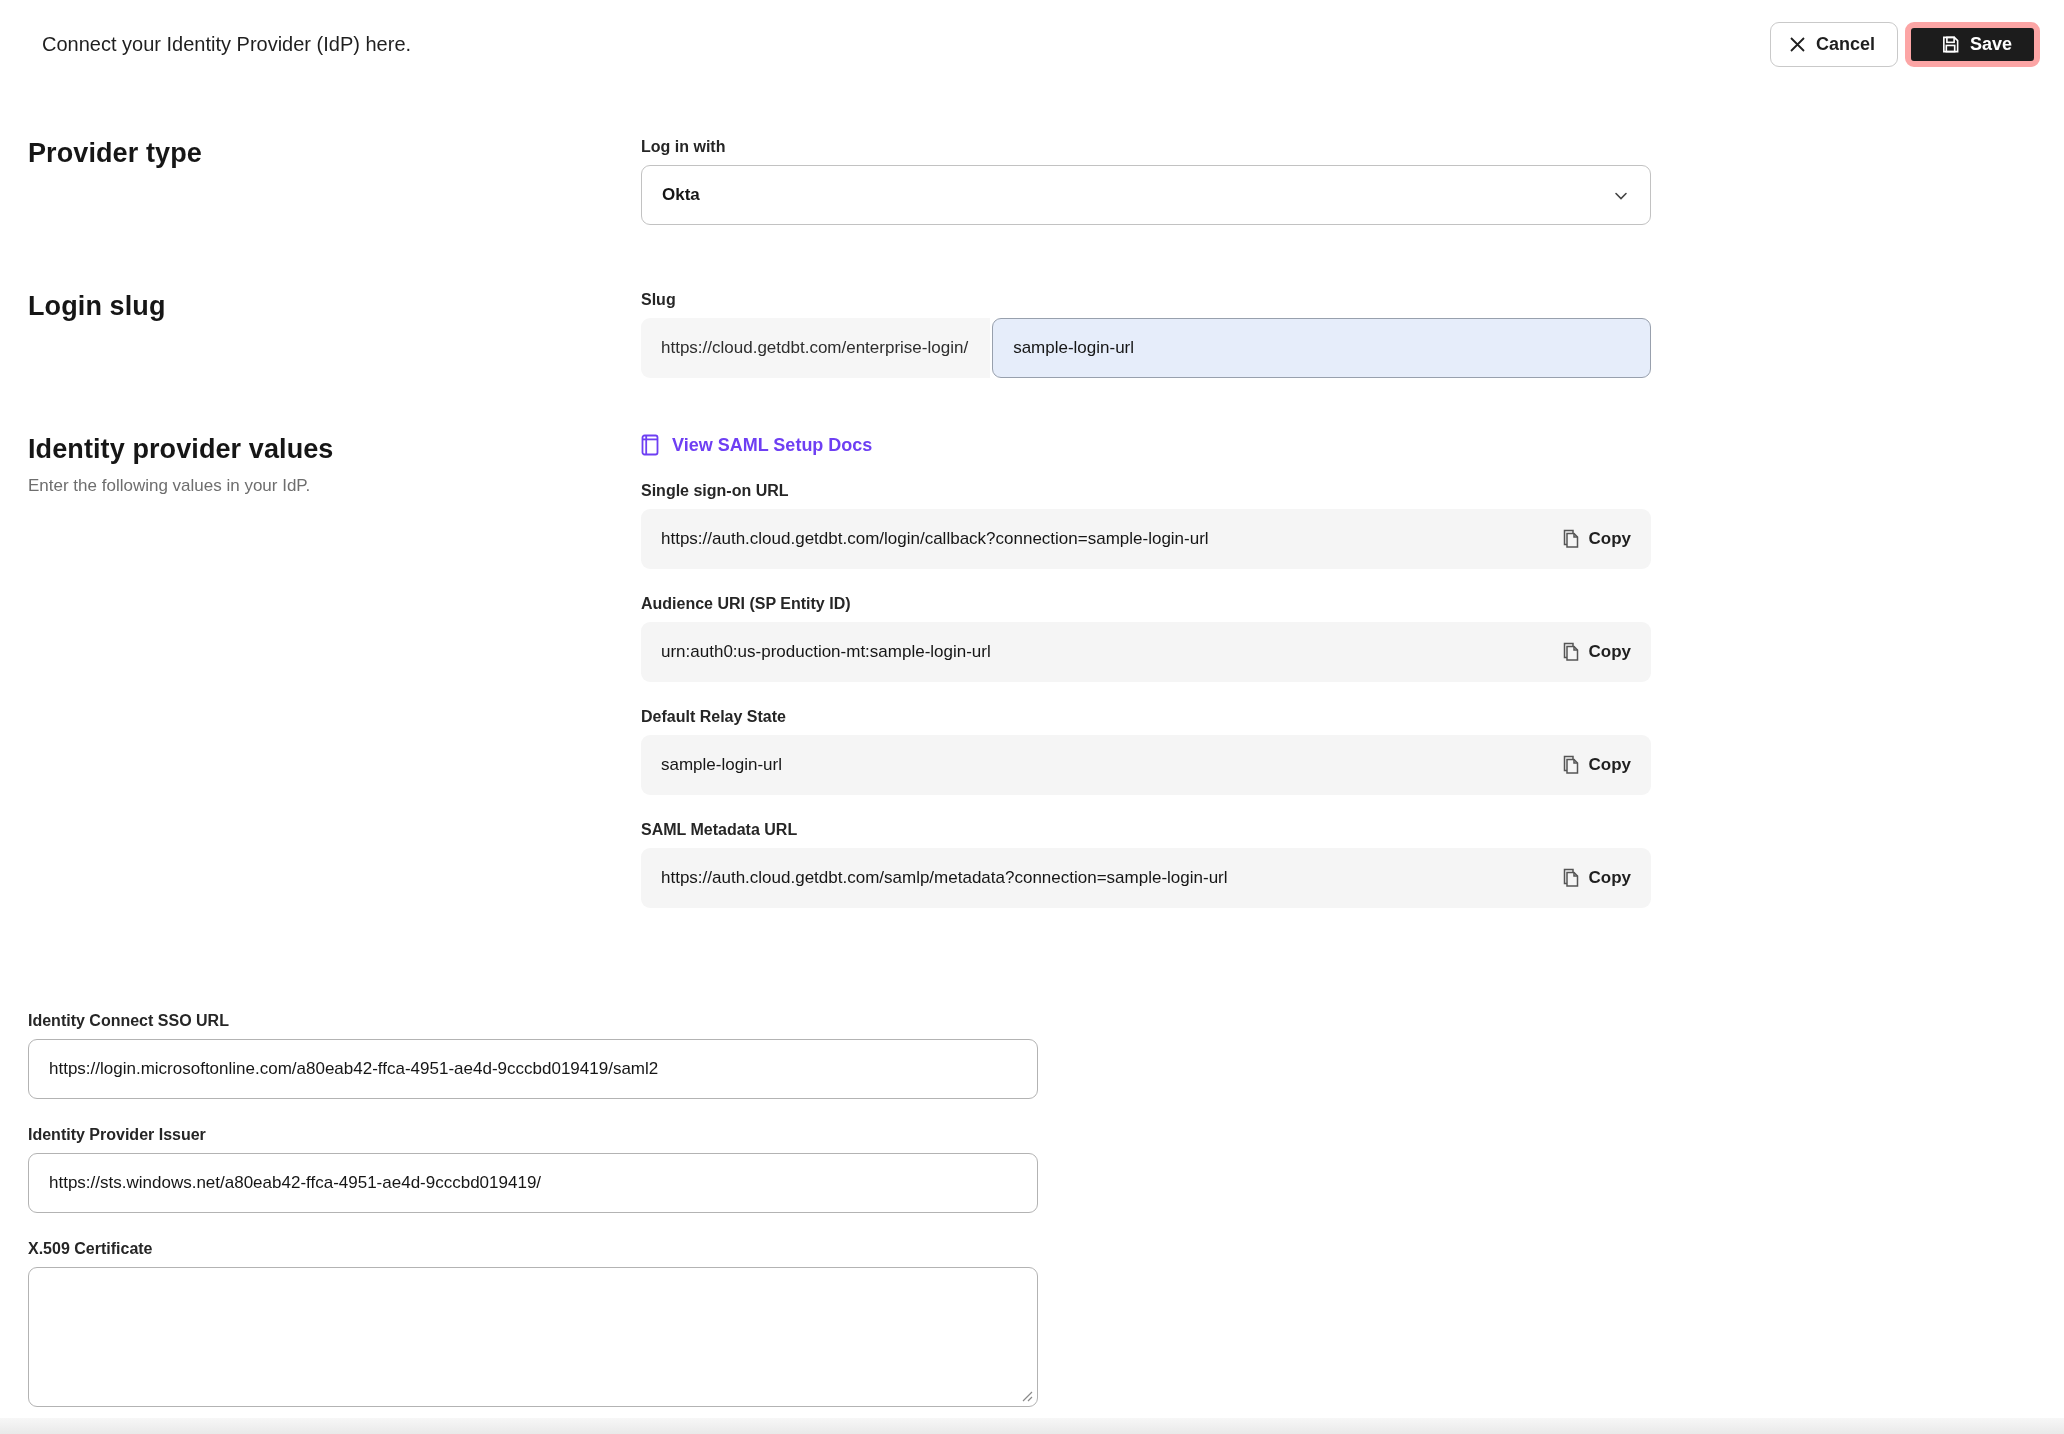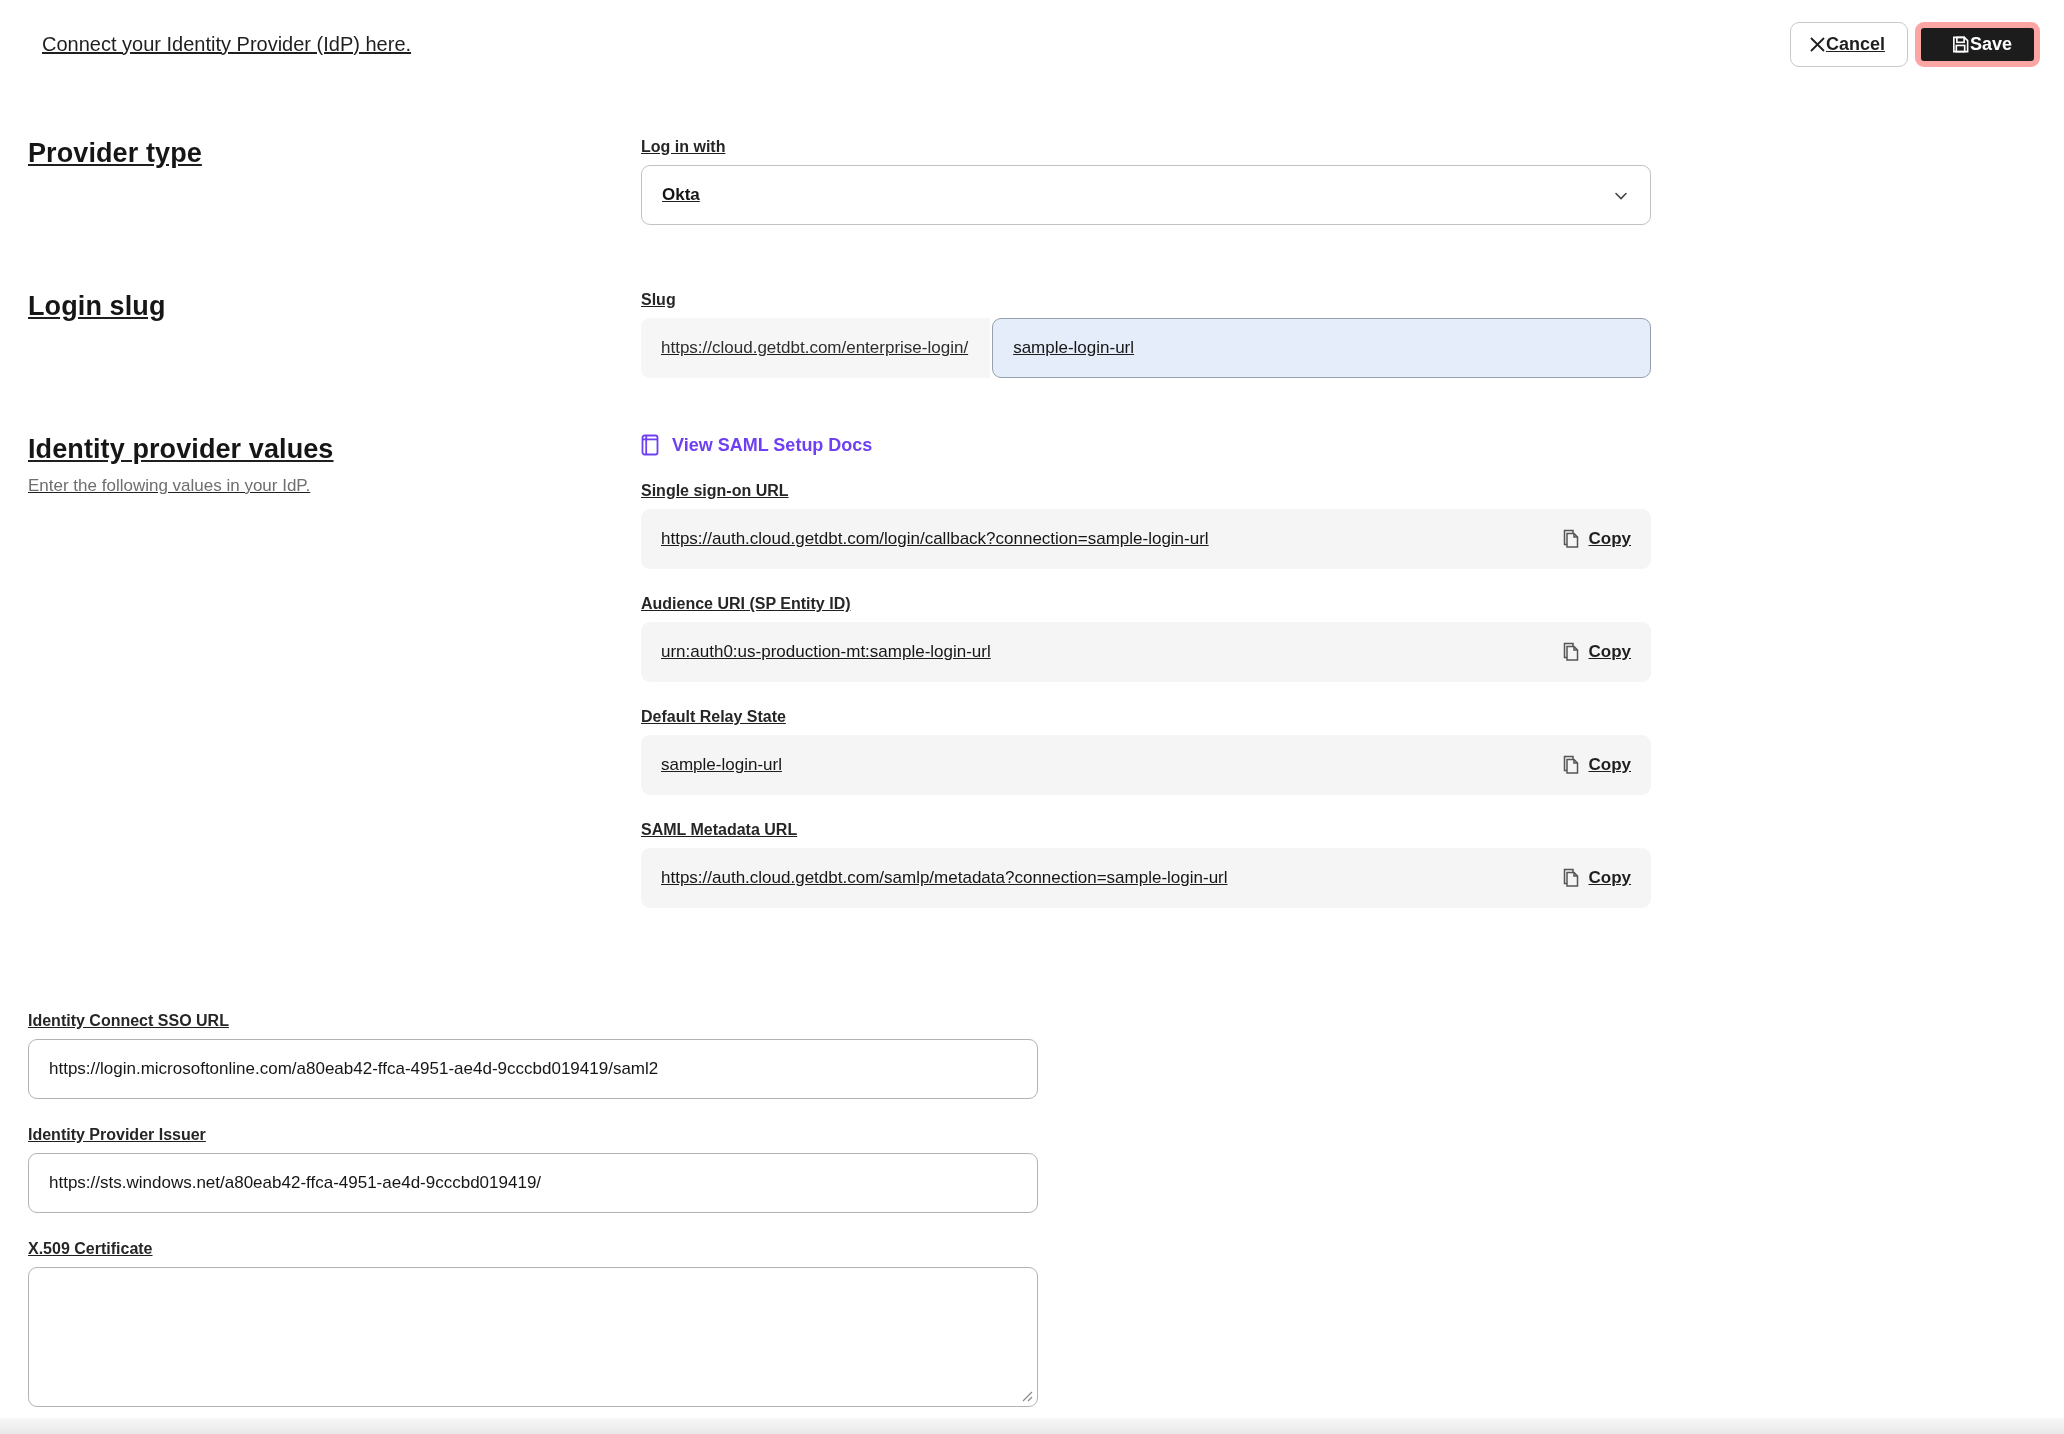--- a/index.html
+++ b/index.html
@@ -8,35 +8,35 @@
     font-family: "Liberation Sans", sans-serif;
     color: #1f1f1f;
     width: 2064px;
   }
   .page {
     position: relative;
     width: 2064px;
     height: 1434px;
     background: #ffffff;
     overflow: hidden;
-    text-decoration: underline;
   }
   
   .topbar {
     display: flex;
     justify-content: space-between;
     align-items: center;
     padding: 22px 24px 0 42px;
     height: 66px;
   }
   .topbar-desc { font-size: 20px; color: #1f1f1f; }
   .topbar-actions { display: flex; gap: 7px; }
   .btn {
     display: inline-flex;
     align-items: center;
+    gap: 10px;
     height: 45px;
     border-radius: 9px;
     font-size: 18px;
     font-weight: 600;
     cursor: pointer;
     font-family: "Liberation Sans", sans-serif;
   }
   .btn-cancel {
     background: #ffffff;
     border: 1px solid #c9c9c9;

